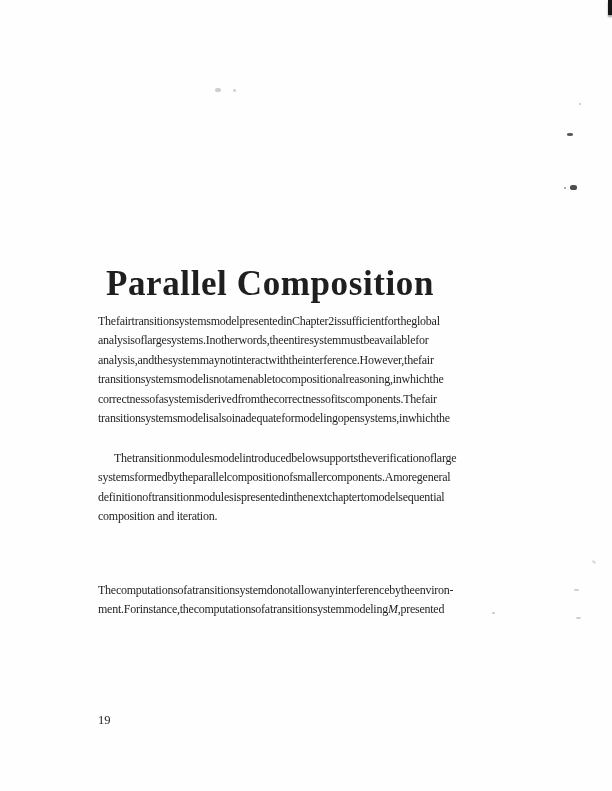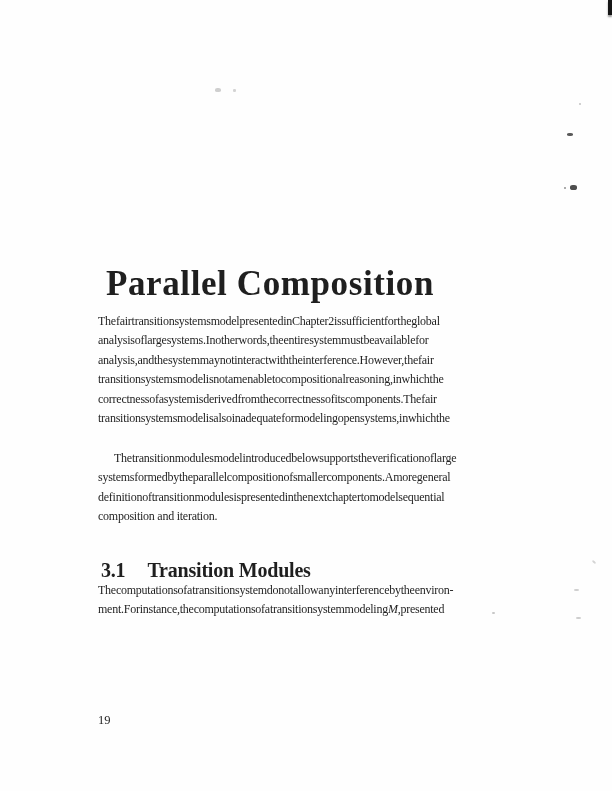--- a/index.html
+++ b/index.html
@@ -180,23 +180,20 @@
         <span class="w">the</span>
         <span class="w">next</span>
         <span class="w">chapter</span>
         <span class="w">to</span>
         <span class="w">model</span>
         <span class="w">sequential</span>
       </div>
       <div class="line last">composition and iteration.</div>
     </div>
 
-  <h2 id="section-heading" class="heading">
-    <span class="sec-num">3.1</span><span>Transition Modules</span>
-  </h2>
 
   <div id="para-3" class="para">
       <div class="line">
         <span class="w">The</span>
         <span class="w">computations</span>
         <span class="w">of</span>
         <span class="w">a</span>
         <span class="w">transition</span>
         <span class="w">system</span>
         <span class="w">do</span>

